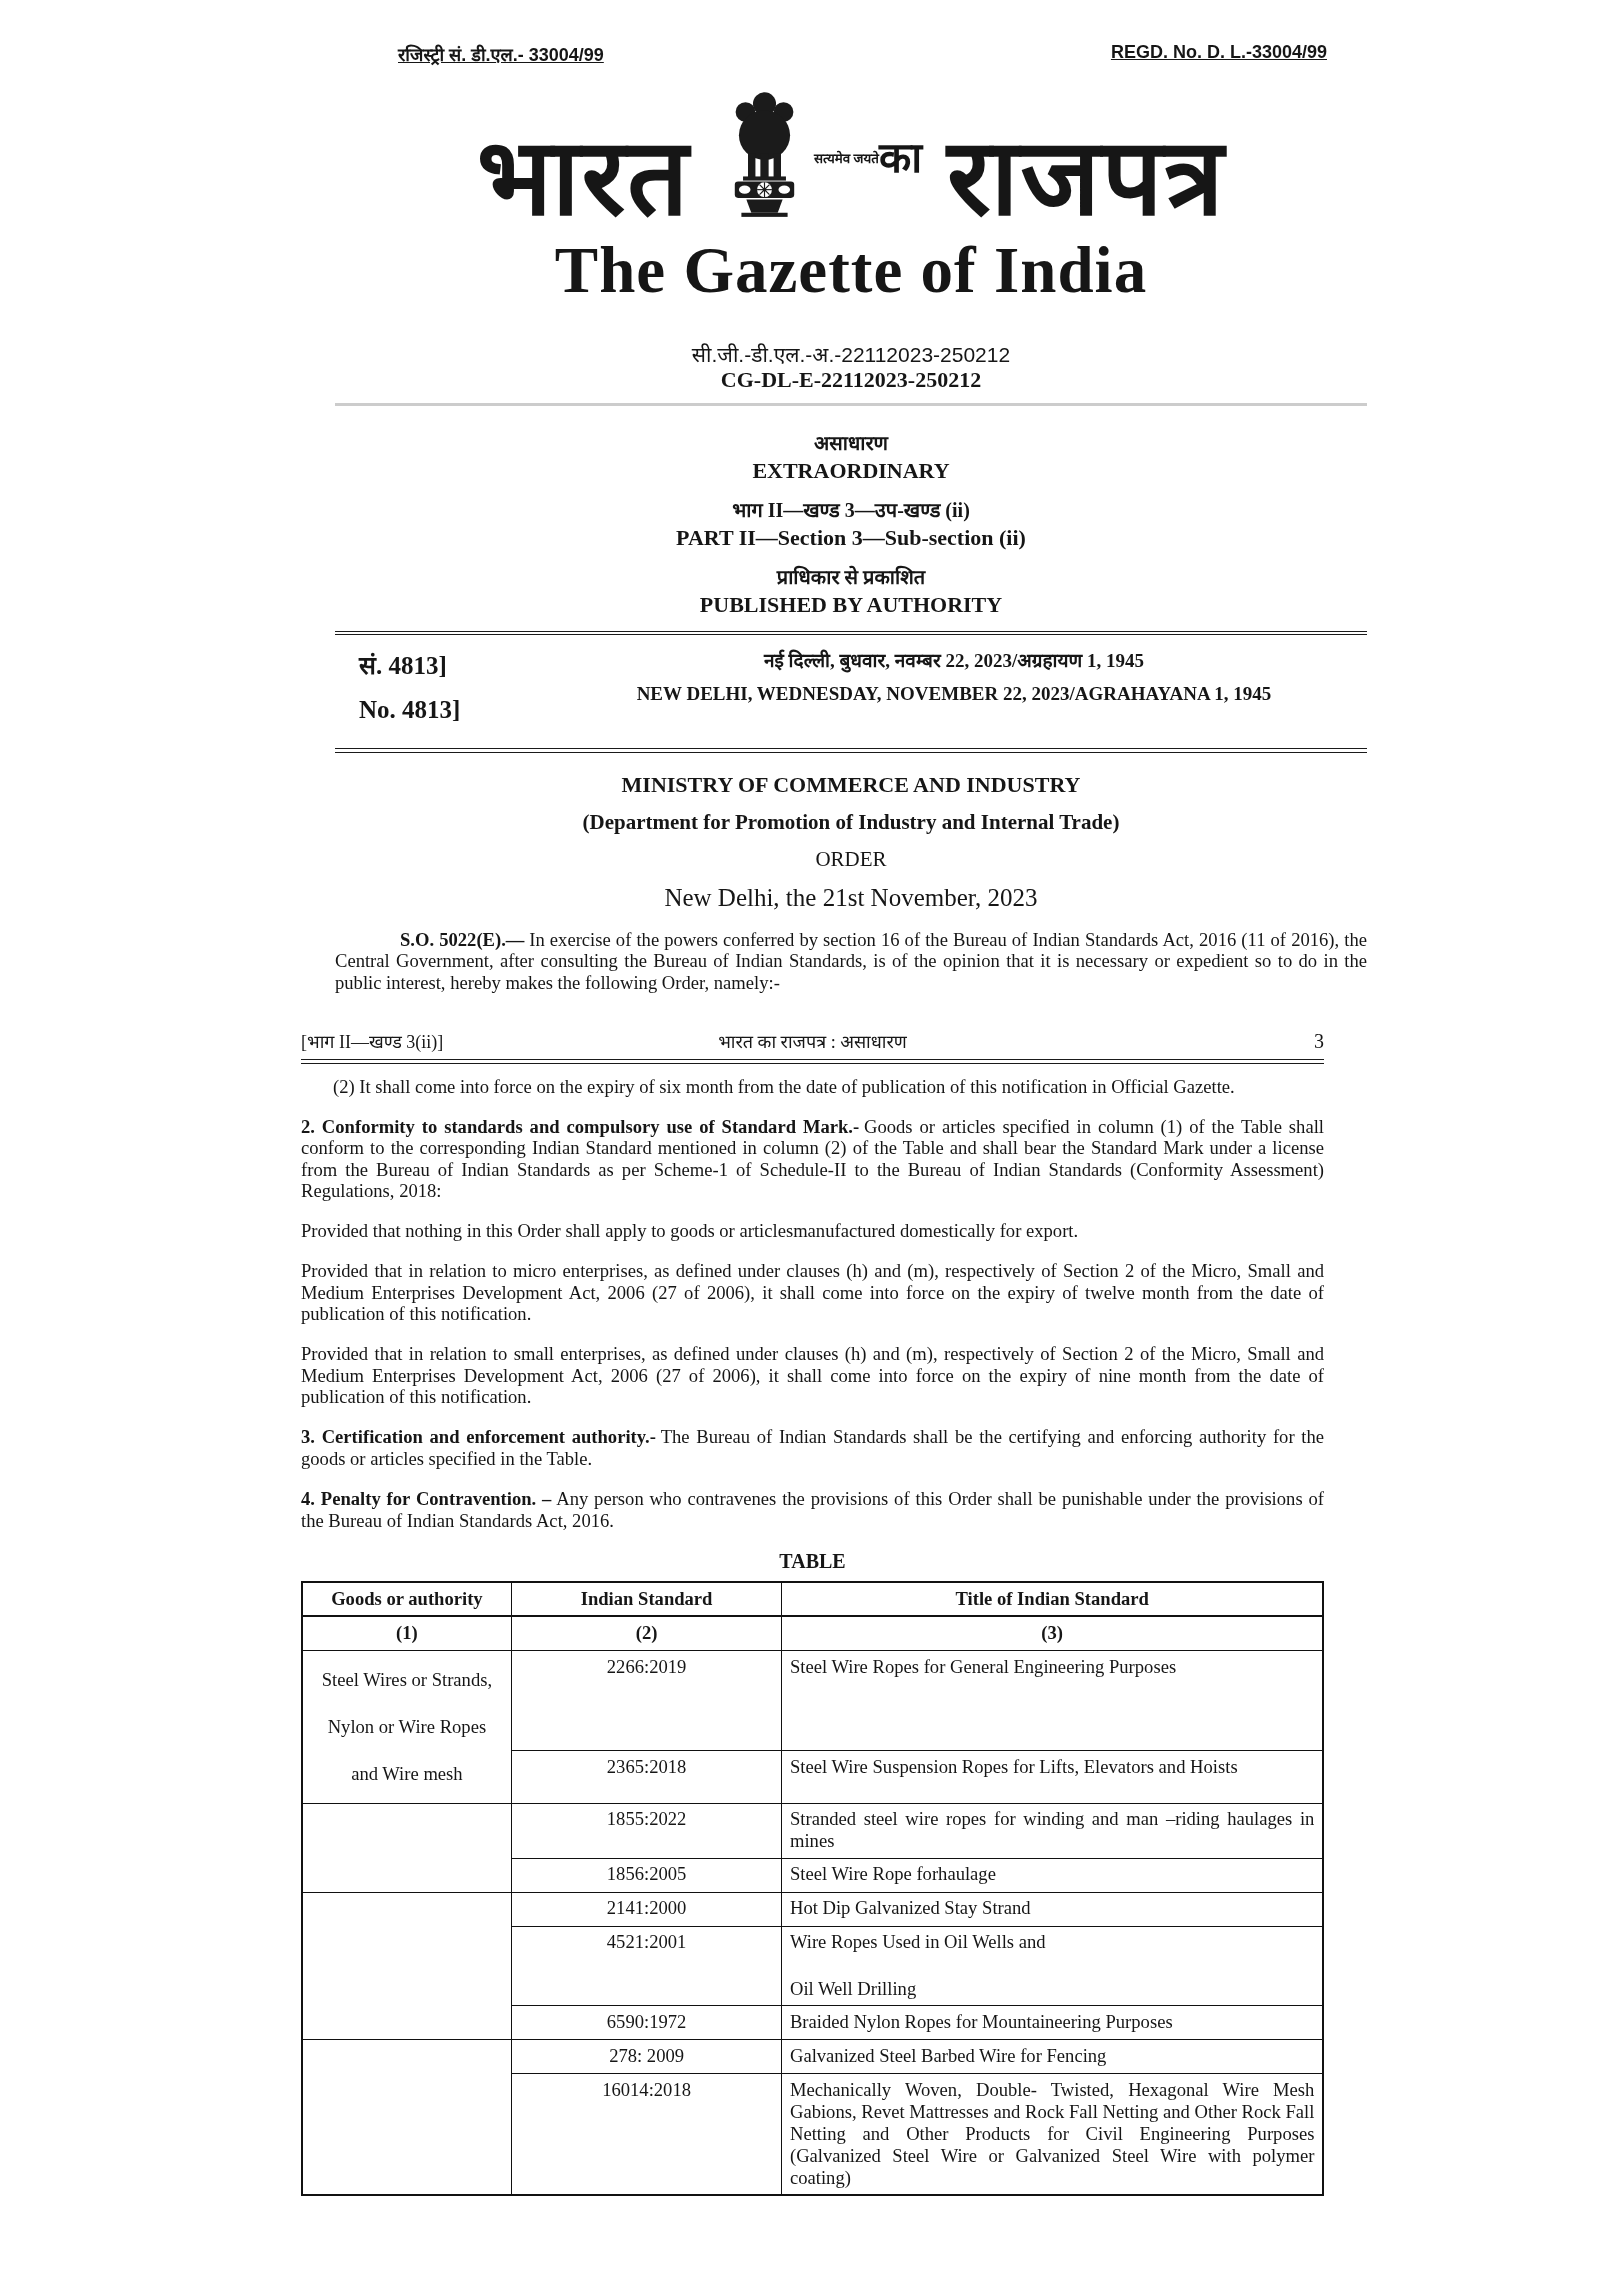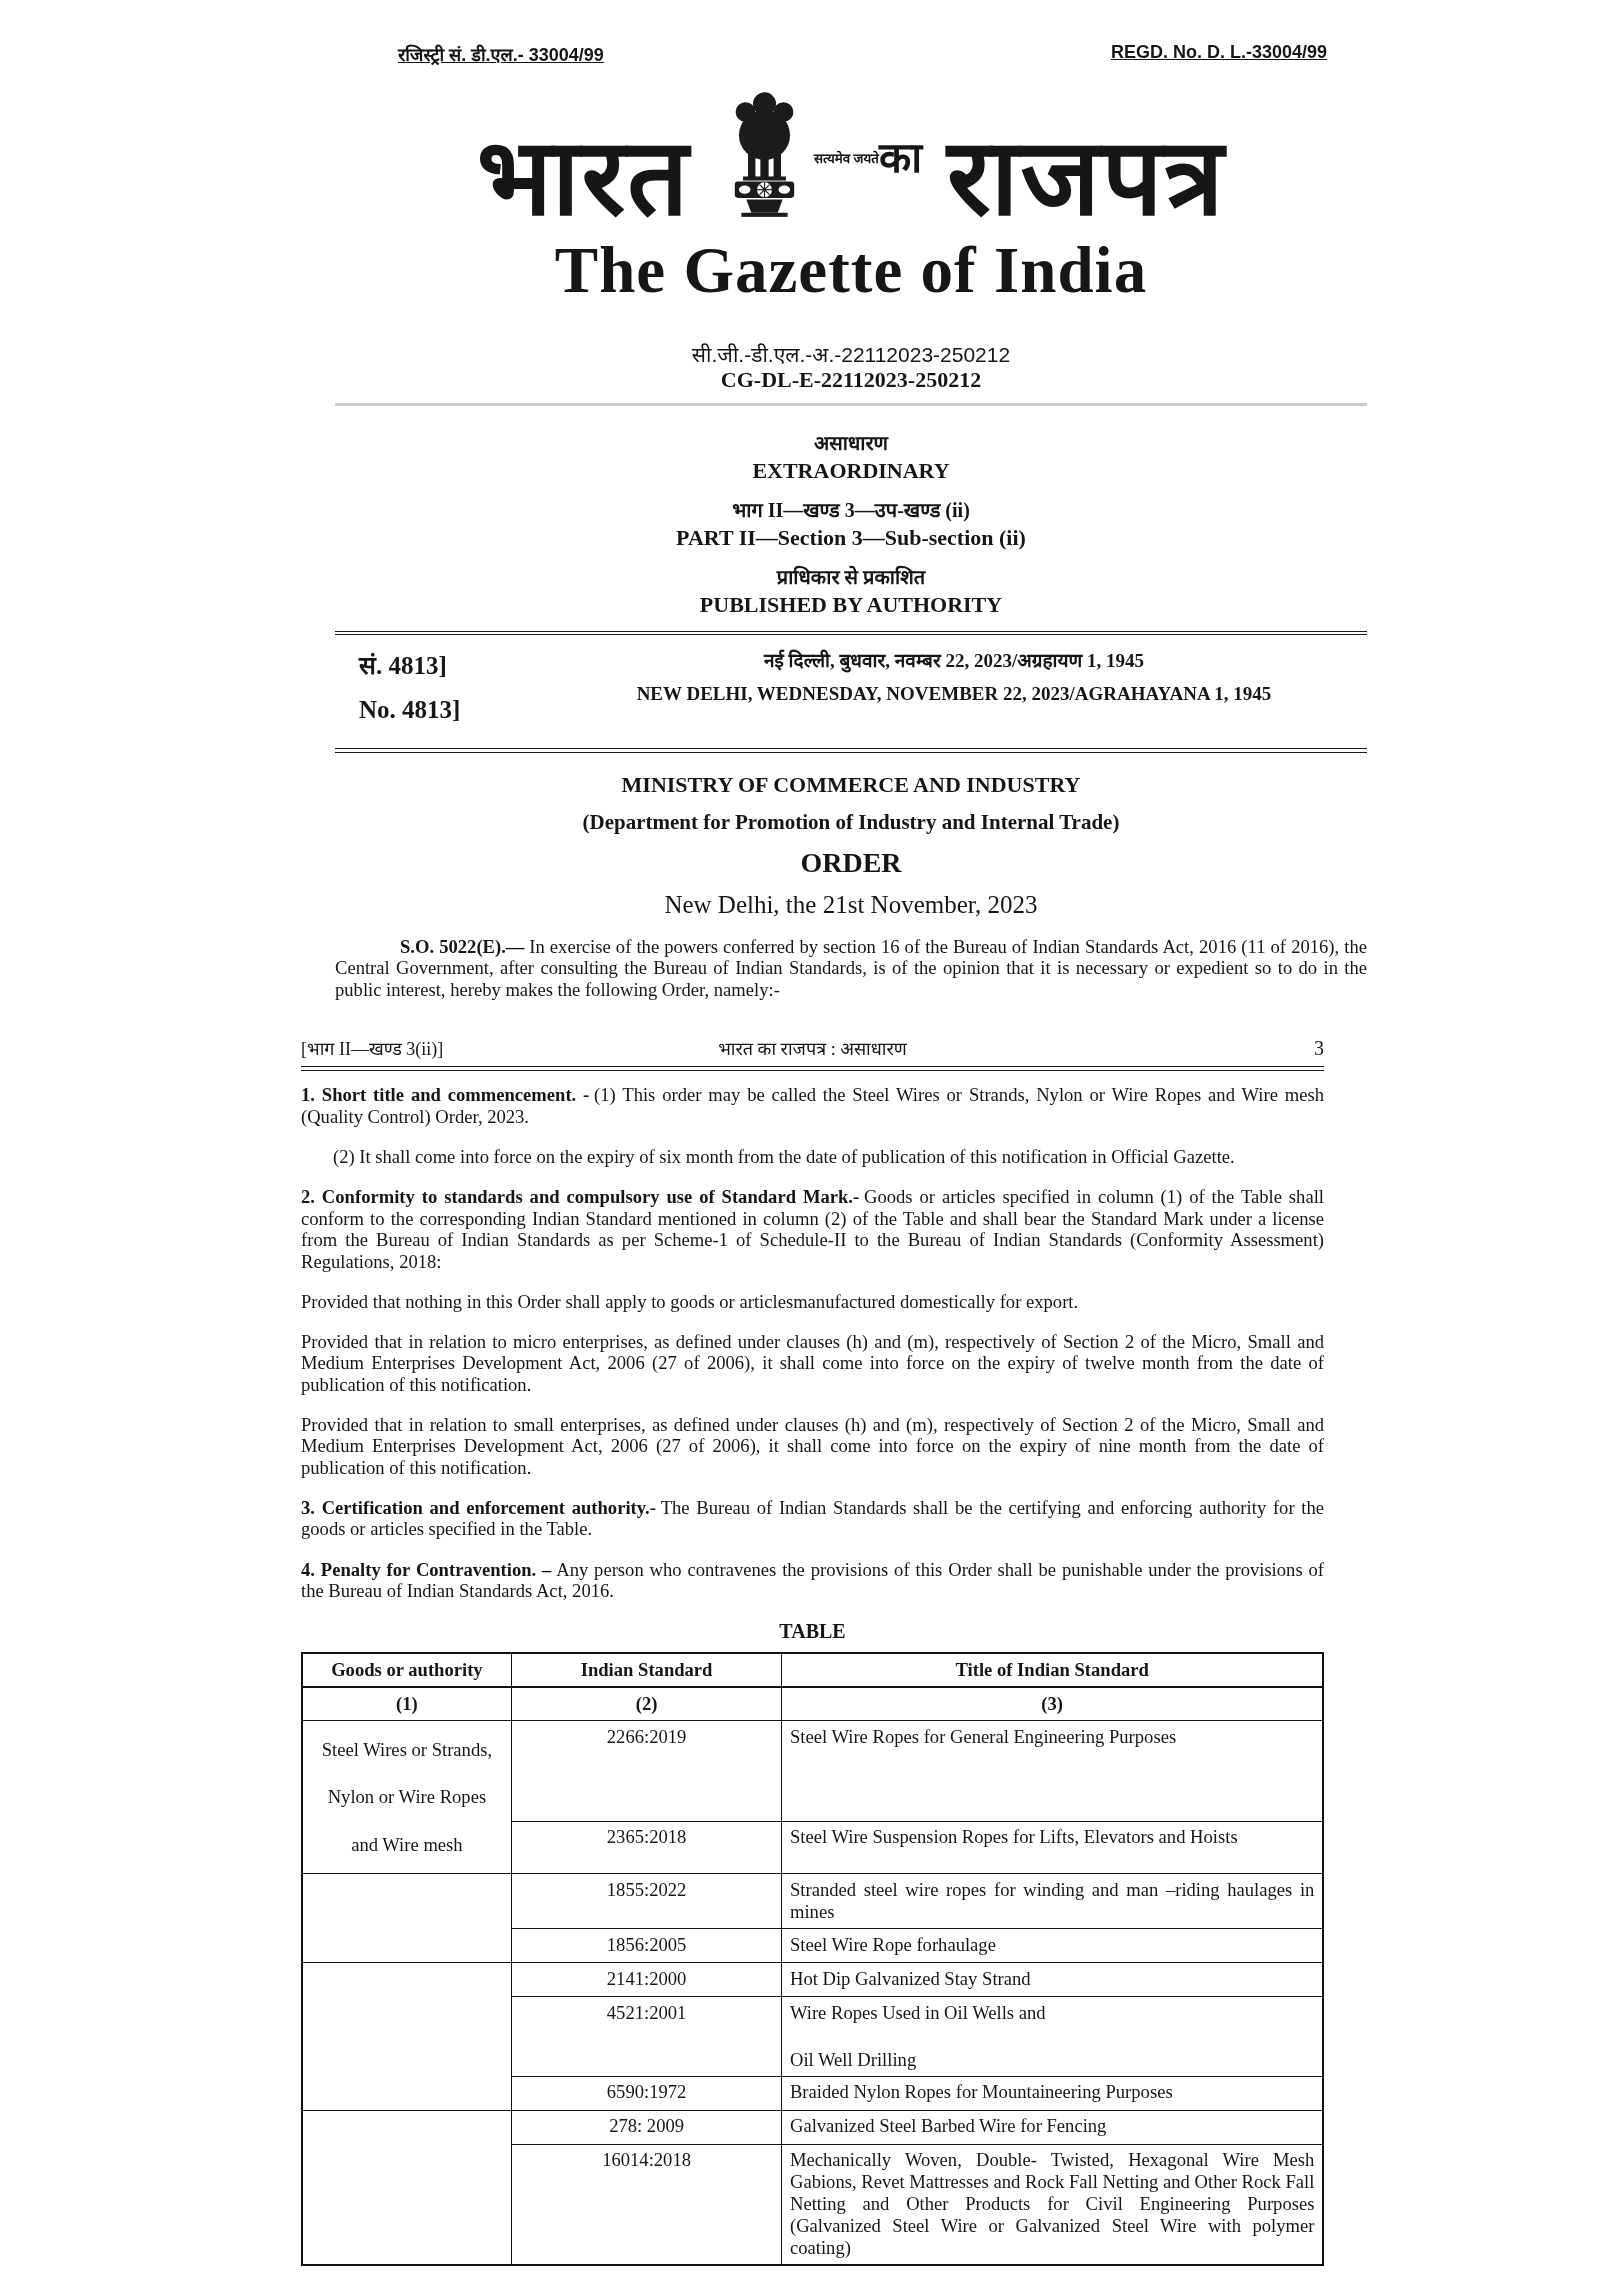--- a/index.html
+++ b/index.html
@@ -39,21 +39,21 @@
   .double-rule{height:2.9px;border-top:1.9px solid #1a1a1a;border-bottom:1.9px solid #1a1a1a;margin-top:12.4px;}
   .double-rule.tight{margin-top:5.7px;}
 
   .issue-row{display:flex;padding:8.6px 0 10.5px 24px;}
   .issue-no{width:182px;font-weight:bold;font-size:25px;line-height:1.75;}
   .issue-dates{flex:1;text-align:center;font-weight:bold;font-size:19px;line-height:1.75;}
 
   .ministry{text-align:center;margin-top:19px;}
   .ministry .l1{font-size:22px;font-weight:bold;}
   .ministry .l2{font-size:21px;font-weight:bold;margin-top:12.4px;}
-  .ministry .l3{font-size:28px;font-weight:bold;margin-top:12.4px;}
+  .ministry .l3{font-size:21px;font-weight:normal;margin-top:12.4px;}
   .ministry .l4{font-size:25px;margin-top:11.5px;}
 
   .body-text{font-size:18.6px;line-height:21.5px;text-align:justify;}
   .so-para{margin-top:17px;text-indent:65px;}
   .lead{font-weight:bold;margin-right:4.8px;}
 
   .run-head{display:flex;align-items:baseline;margin-top:36px;font-size:18px;}
   .run-head .l{width:287px;}
   .run-head .c{flex:1;text-align:center;}
   .run-head .r{width:287px;text-align:right;font-size:20px;}
@@ -173,21 +173,20 @@
 
   <div class="col3">
 
     <div class="run-head">
       <div class="l">[भाग II—खण्ड  3(ii)]</div>
       <div class="c">भारत का राजपत्र : असाधारण</div>
       <div class="r">3</div>
     </div>
     <div class="double-rule tight"></div>
 
-    <p class="body-text para"><span class="lead">1. Short title and commencement. -</span><span>(1) This order may be called the Steel Wires or Strands, Nylon or Wire Ropes and Wire mesh (Quality Control) Order, 2023.</span></p>
 
     <p class="body-text sub-para">(2) It shall come into force on the expiry of six month from the date of publication of this notification in Official Gazette.</p>
 
     <p class="body-text para"><span class="lead">2. Conformity to standards and compulsory use of Standard Mark.-</span><span>Goods or articles specified in column (1) of the Table shall conform to the corresponding Indian Standard mentioned in column (2) of the Table and shall bear the Standard Mark under a license from the Bureau of Indian Standards as per Scheme-1 of Schedule-II to the Bureau of Indian Standards (Conformity Assessment) Regulations, 2018:</span></p>
 
     <p class="body-text proviso">Provided that nothing in this Order shall apply to goods or articlesmanufactured domestically for export.</p>
     <p class="body-text proviso">Provided that in relation to micro enterprises, as defined under clauses (h) and (m), respectively of Section 2 of the Micro, Small and Medium Enterprises Development Act, 2006 (27 of 2006), it shall come into force on the expiry of twelve month from the date of publication of this notification.</p>
     <p class="body-text proviso">Provided that in relation to small enterprises, as defined under clauses (h) and (m), respectively of Section 2 of the Micro, Small and Medium Enterprises Development Act, 2006 (27 of 2006), it shall come into force on the expiry of nine month from the date of publication of this notification.</p>
 
     <p class="body-text para"><span class="lead">3. Certification and enforcement authority.-</span><span>The Bureau of Indian Standards shall be the certifying and enforcing authority for the goods or articles specified in the Table.</span></p>

